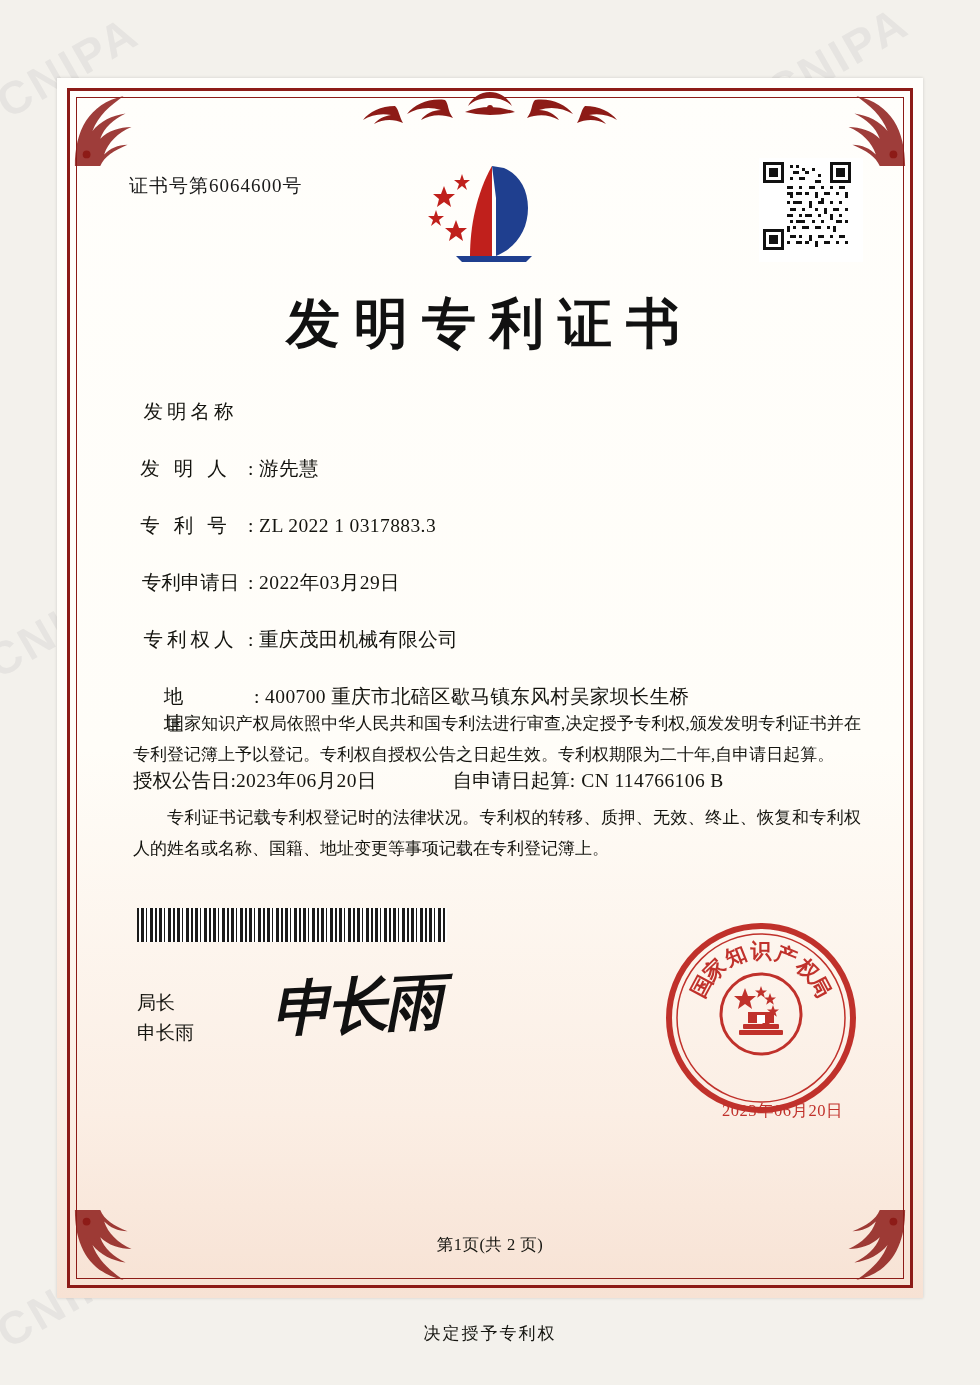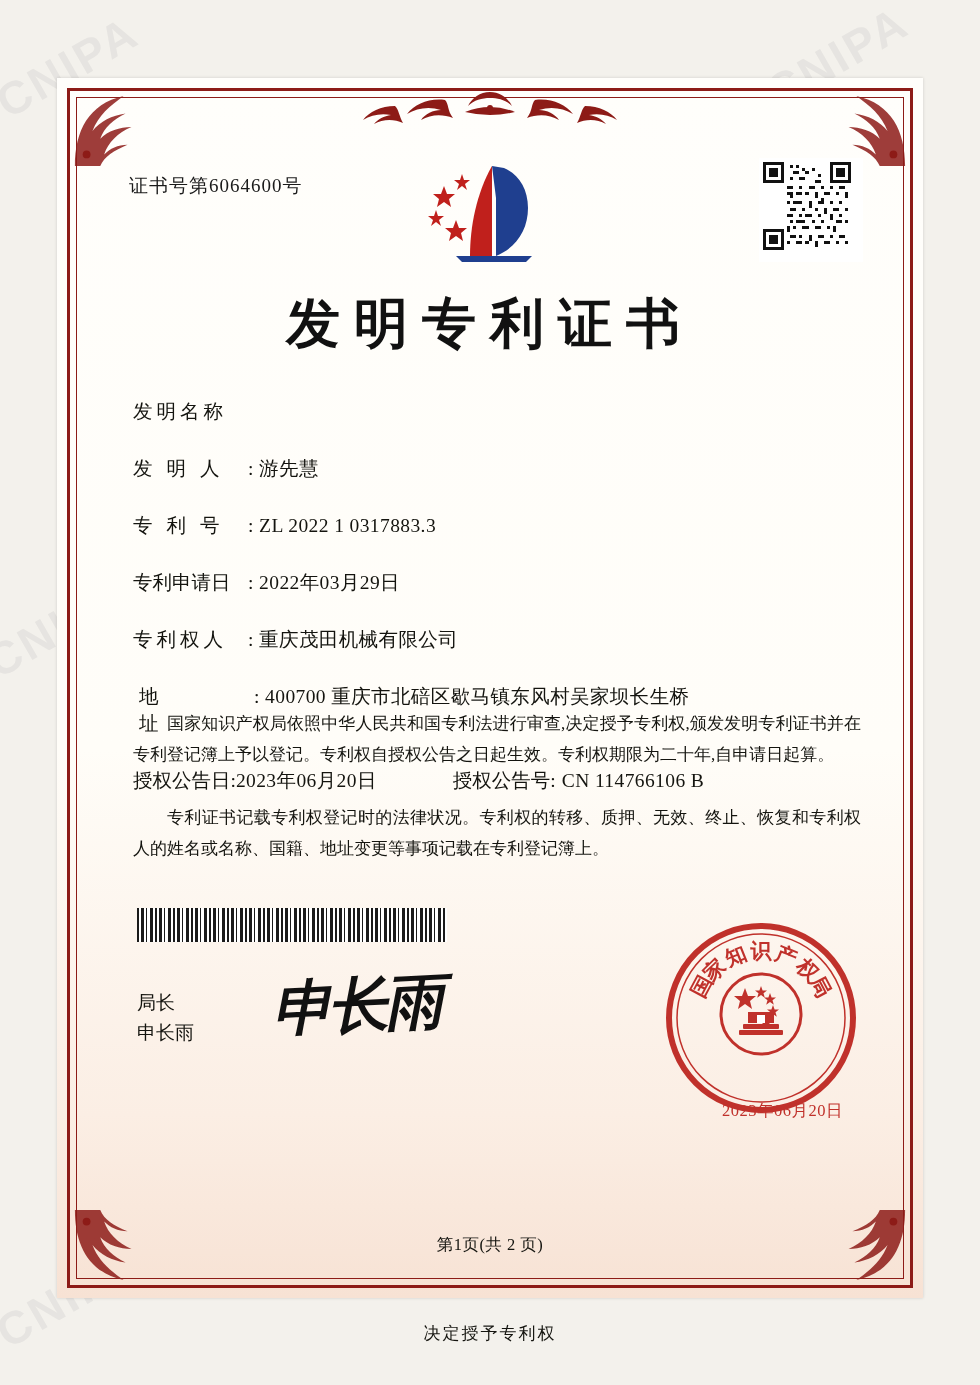--- a/index.html
+++ b/index.html
@@ -64,21 +64,21 @@
     position:absolute;left:0;right:0;top:210px;
     text-align:center;
     font-size:54px;font-weight:bold;letter-spacing:14px;
     color:#111;
     font-family:"DejaVu Serif","Liberation Serif",serif;
   }
 
   
   .fields{position:absolute;left:76px;top:320px;right:60px;}
   .field{display:flex;align-items:baseline;margin-bottom:30px;font-size:19.5px;color:#14140f;}
-  .f-label{width:115px;flex:none;letter-spacing:4px;}
+  .f-label{width:115px;flex:none;letter-spacing:4px;text-align:center;}
   .f-label.wide{letter-spacing:0px;}
   .f-value{letter-spacing:.4px;}
   .field.pair{margin-bottom:22px;}
   .pair .seg2{margin-left:76px;display:flex;align-items:baseline;}
   .pair .seg2 .f-label{width:auto;margin-right:2px;letter-spacing:0;}
 
   
   .para{
     position:absolute;left:76px;right:62px;
     font-size:17px;line-height:31px;color:#14140f;
@@ -315,21 +315,21 @@
 
     <div class="field">
       <span class="f-label" style="letter-spacing:46px;margin-left:6px;">地址</span>
       <span class="f-value">:&nbsp;<span>400700 重庆市北碚区歇马镇东风村吴家坝长生桥</span></span>
     </div>
 
     <div class="field pair">
       <span class="f-label wide" style="width:auto;">授权公告日:</span>
       <span class="f-value">2023年06月20日</span>
       <span class="seg2">
-        <span class="f-label">授权公告号:</span>
+        <span class="f-label">自申请日起算:</span>
         <span class="f-value" style="margin-left:4px;">CN 114766106 B</span>
       </span>
     </div>
 
   </div>
 
   <div class="para p1">国家知识产权局依照中华人民共和国专利法进行审查,决定授予专利权,颁发发明专利证书并在专利登记簿上予以登记。专利权自授权公告之日起生效。专利权期限为二十年,自申请日起算。</div>
   <div class="para p2">专利证书记载专利权登记时的法律状况。专利权的转移、质押、无效、终止、恢复和专利权人的姓名或名称、国籍、地址变更等事项记载在专利登记簿上。</div>
 
   <div class="barcode"></div>

